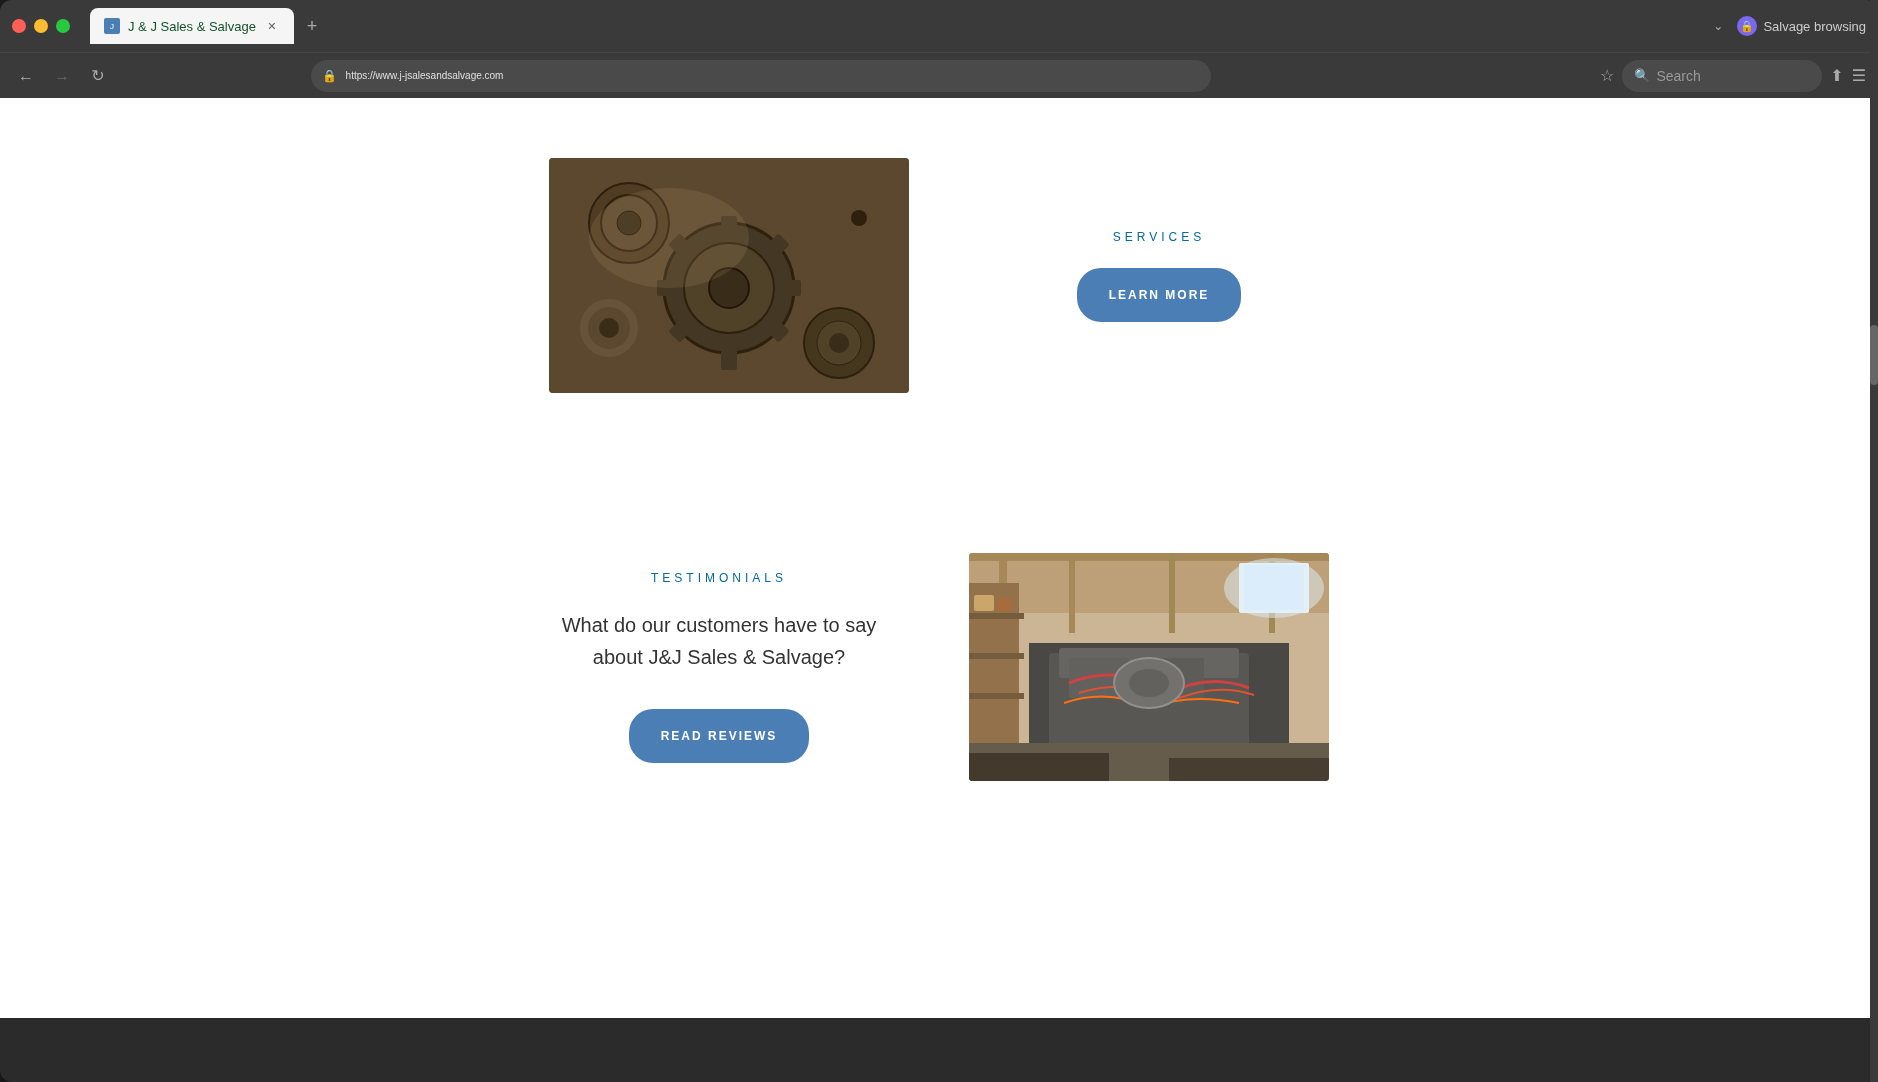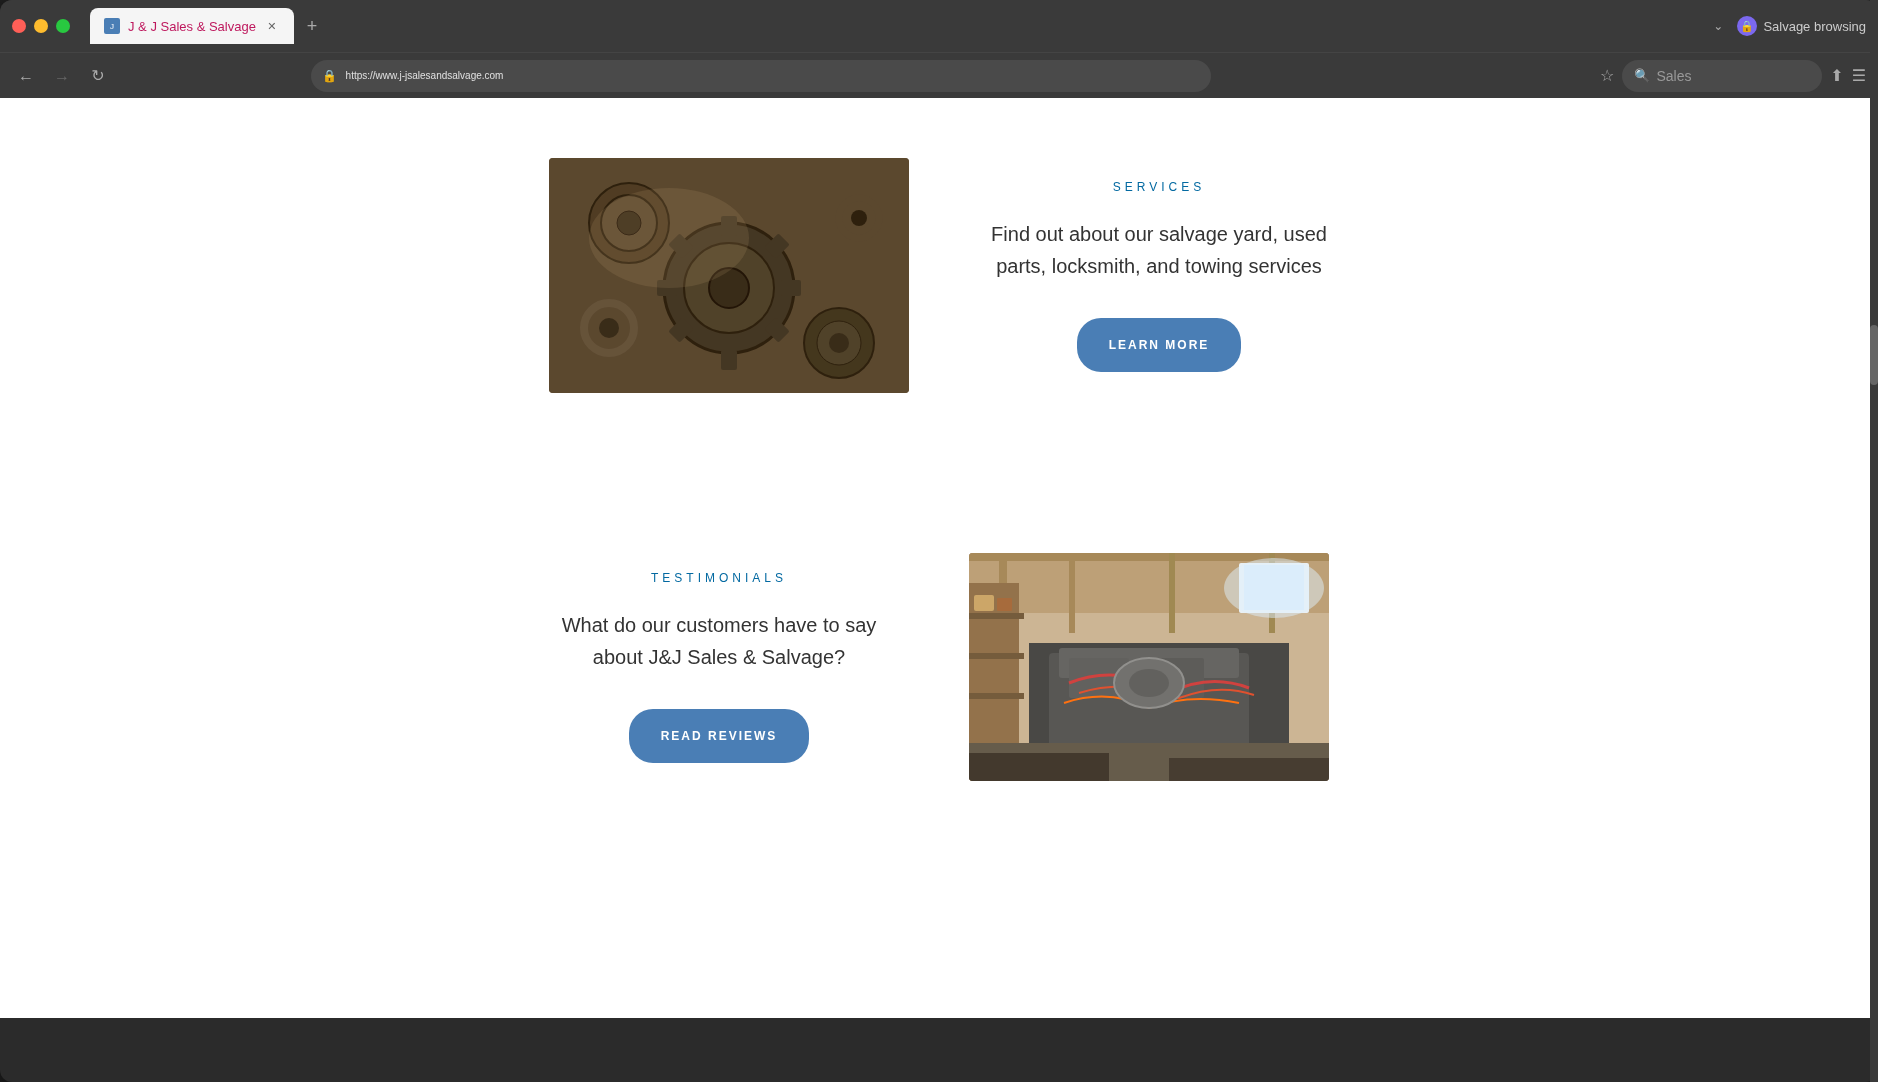--- a/index.html
+++ b/index.html
@@ -79,21 +79,21 @@
       display: flex;
       align-items: center;
       justify-content: center;
       font-size: 8px;
       color: white;
       flex-shrink: 0;
     }
 
     .tab-title {
       font-size: 13px;
-      color: #be185d;
+      color: #14532d;
       white-space: nowrap;
       overflow: hidden;
       text-overflow: ellipsis;
     }
 
     .tab-close {
       width: 16px;
       height: 16px;
       border-radius: 50%;
       background: transparent;
@@ -388,21 +388,21 @@
 
     <div class="address-bar">
       <span class="security-icon">🔒</span>
       <span class="url-text">https://www.j-jsalesandsalvage.com</span>
     </div>
 
     <div class="address-bar-right">
       <button class="star-btn">☆</button>
       <div class="search-area">
         <span class="search-icon-small">🔍</span>
-        <span class="search-text">Sales</span>
+        <span class="search-text">Search</span>
       </div>
       <button class="share-btn">⬆</button>
       <button class="sidebar-btn">☰</button>
     </div>
   </div>
 
   <div class="webpage">
 
     <div class="services-section">
 
@@ -441,21 +441,20 @@
           <circle cx="310" cy="60" r="8" fill="#3a2810"></circle>
 
           <rect width="360" height="235" fill="rgba(20,15,5,0.3)"></rect>
 
           <ellipse cx="120" cy="80" rx="80" ry="50" fill="rgba(200,170,120,0.15)"></ellipse>
         </svg>
       </div>
 
       <div class="services-content">
         <div class="section-label">SERVICES</div>
-        <p class="section-description">Find out about our salvage yard, used parts, locksmith, and towing services</p>
         <button class="cta-button">LEARN MORE</button>
       </div>
 
     </div>
 
     <div class="section-spacer"></div>
 
     <div class="testimonials-section">
 
       <div class="testimonials-content">

